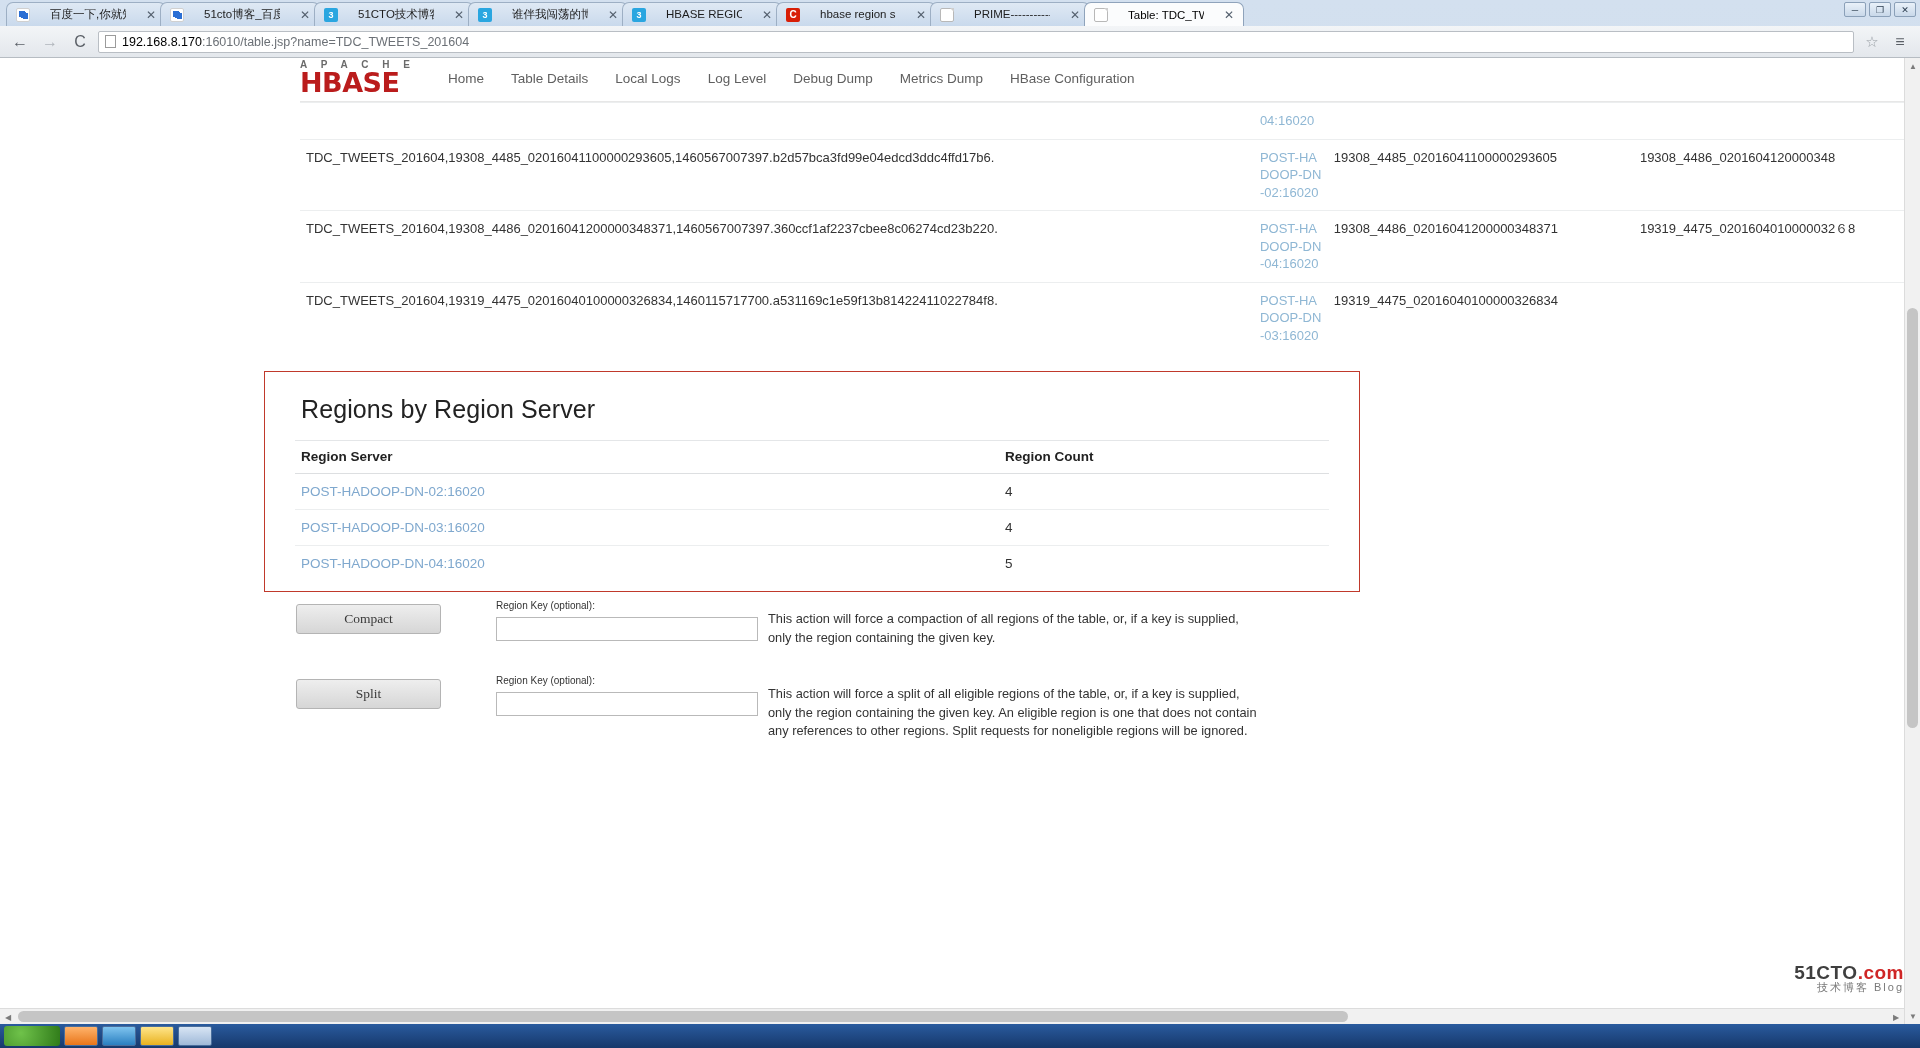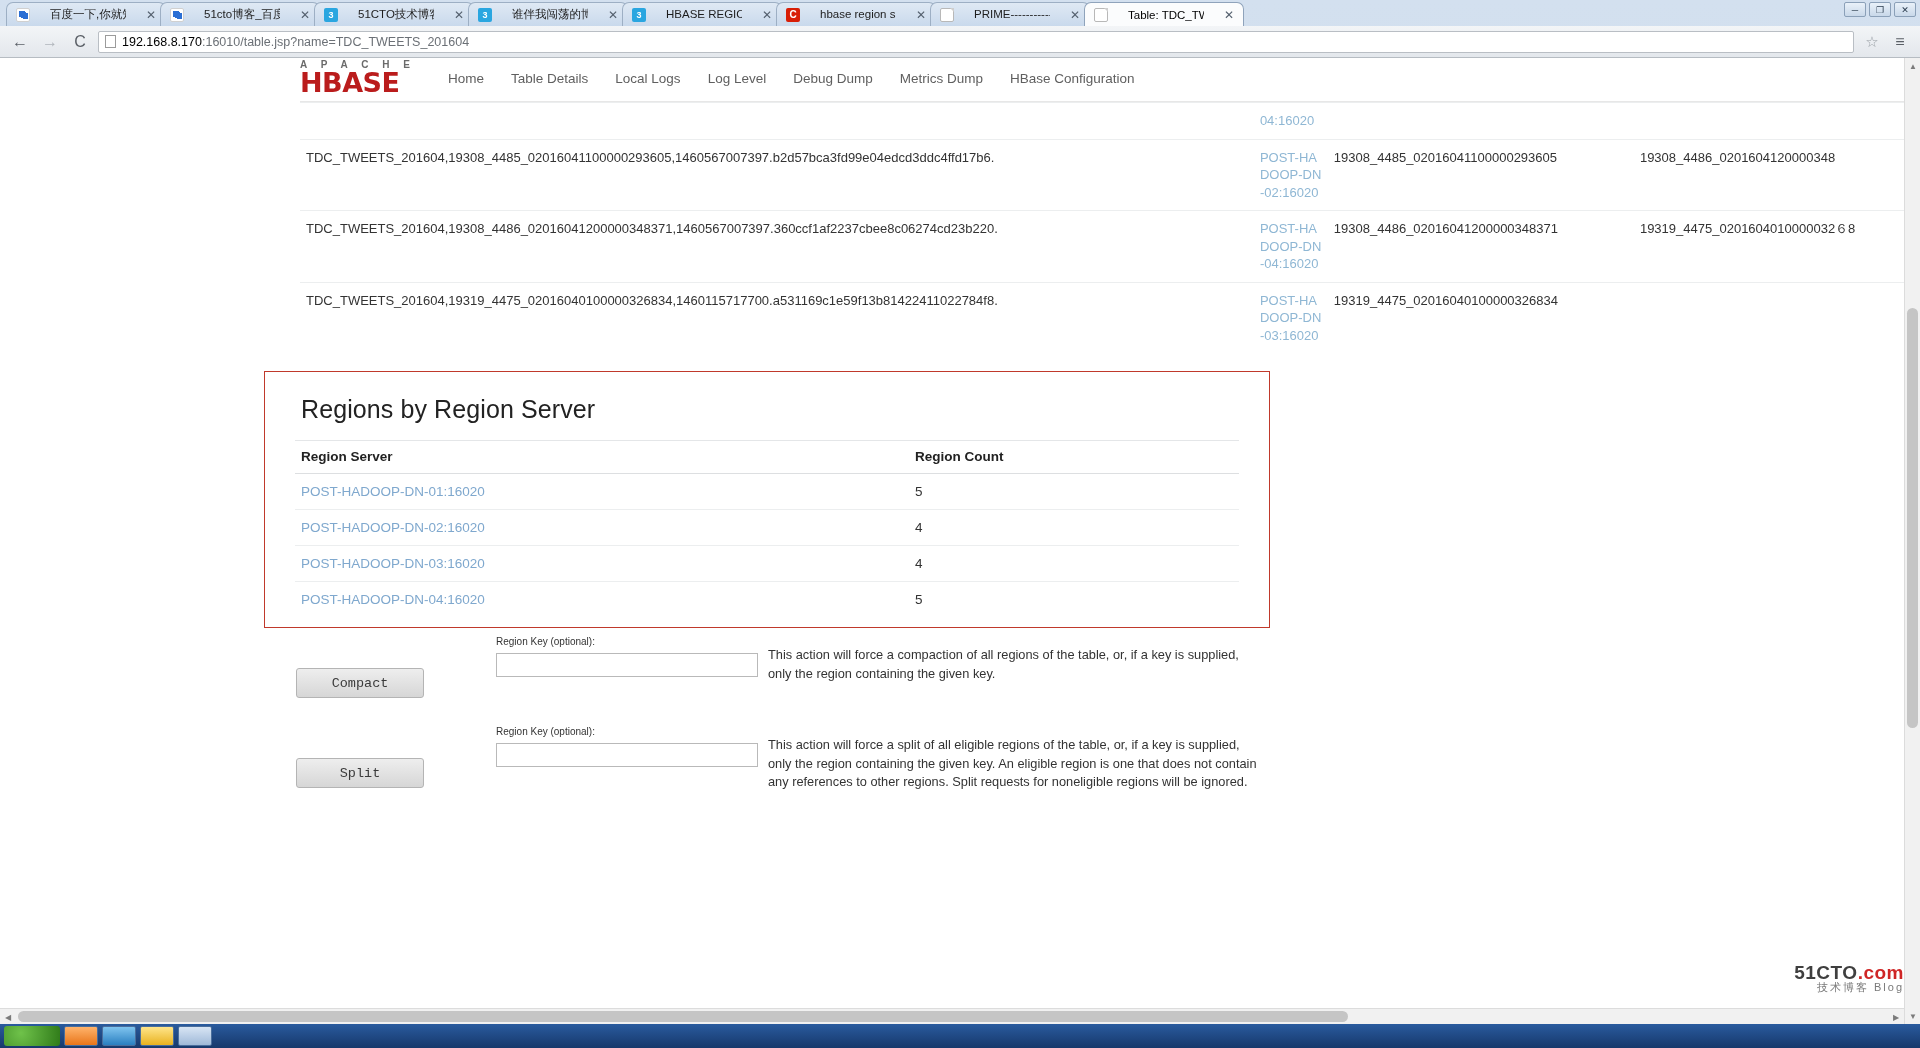--- a/index.html
+++ b/index.html
@@ -220,21 +220,21 @@
   }
   .region-table td.c-name { width: 748px; }
   .region-table td.c-srv  { width: 58px; color: #8fb7d4; }
   .region-table td.c-key1 { width: 240px; }
   .region-table td.c-key2 { width: 240px; }
   .region-table a { color: #8fb7d4; text-decoration: none; }
 
   .regions-box {
     margin-left: 264px;
     margin-top: 18px;
-    width: 1006px;
+    width: 1096px;
     border: 1px solid #c0392b;
     padding: 18px 30px 10px 30px;
     background: #fff;
   }
   .regions-box h2 {
     font-size: 25px;
     font-weight: normal;
     color: #222;
     margin: 5px 0 16px 6px;
     letter-spacing: 0.1px;
@@ -271,30 +271,29 @@
     color: #333;
     margin-bottom: 20px;
   }
   .action-row {
     display: flex;
     align-items: flex-start;
     margin-bottom: 28px;
   }
   .action-btn-cell { width: 200px; padding-top: 4px; }
   .action-btn {
-    width: 128px;
+    width: 145px;
     height: 30px;
     background: linear-gradient(to bottom,#eeeeee,#d6d6d6);
     border: 1px solid #b4b4b4;
     border-radius: 3px;
     font-size: 13.5px;
     color: #3a3a3a;
-    font-family: Liberation Mono, monospace;
+    font-family: Liberation Serif, serif;
     cursor: pointer;
-    margin-top: 28px;
   }
   .action-key-cell { width: 272px; }
   .action-key-cell .klabel {
     font-size: 10px;
     color: #333;
     margin-bottom: 6px;
     display: block;
   }
   .action-key-cell input {
     width: 262px;
@@ -527,24 +526,20 @@
         <h2>Regions by Region Server</h2>
         <table class="rs-table">
           <thead>
             <tr>
               <th>Region Server</th>
               <th class="col-count">Region Count</th>
             </tr>
           </thead>
           <tbody>
             <tr>
-              <td><a href="#">POST-HADOOP-DN-01:16020</a></td>
-              <td class="col-count">5</td>
-            </tr>
-            <tr>
               <td><a href="#">POST-HADOOP-DN-02:16020</a></td>
               <td class="col-count">4</td>
             </tr>
             <tr>
               <td><a href="#">POST-HADOOP-DN-03:16020</a></td>
               <td class="col-count">4</td>
             </tr>
             <tr>
               <td><a href="#">POST-HADOOP-DN-04:16020</a></td>
               <td class="col-count">5</td>

